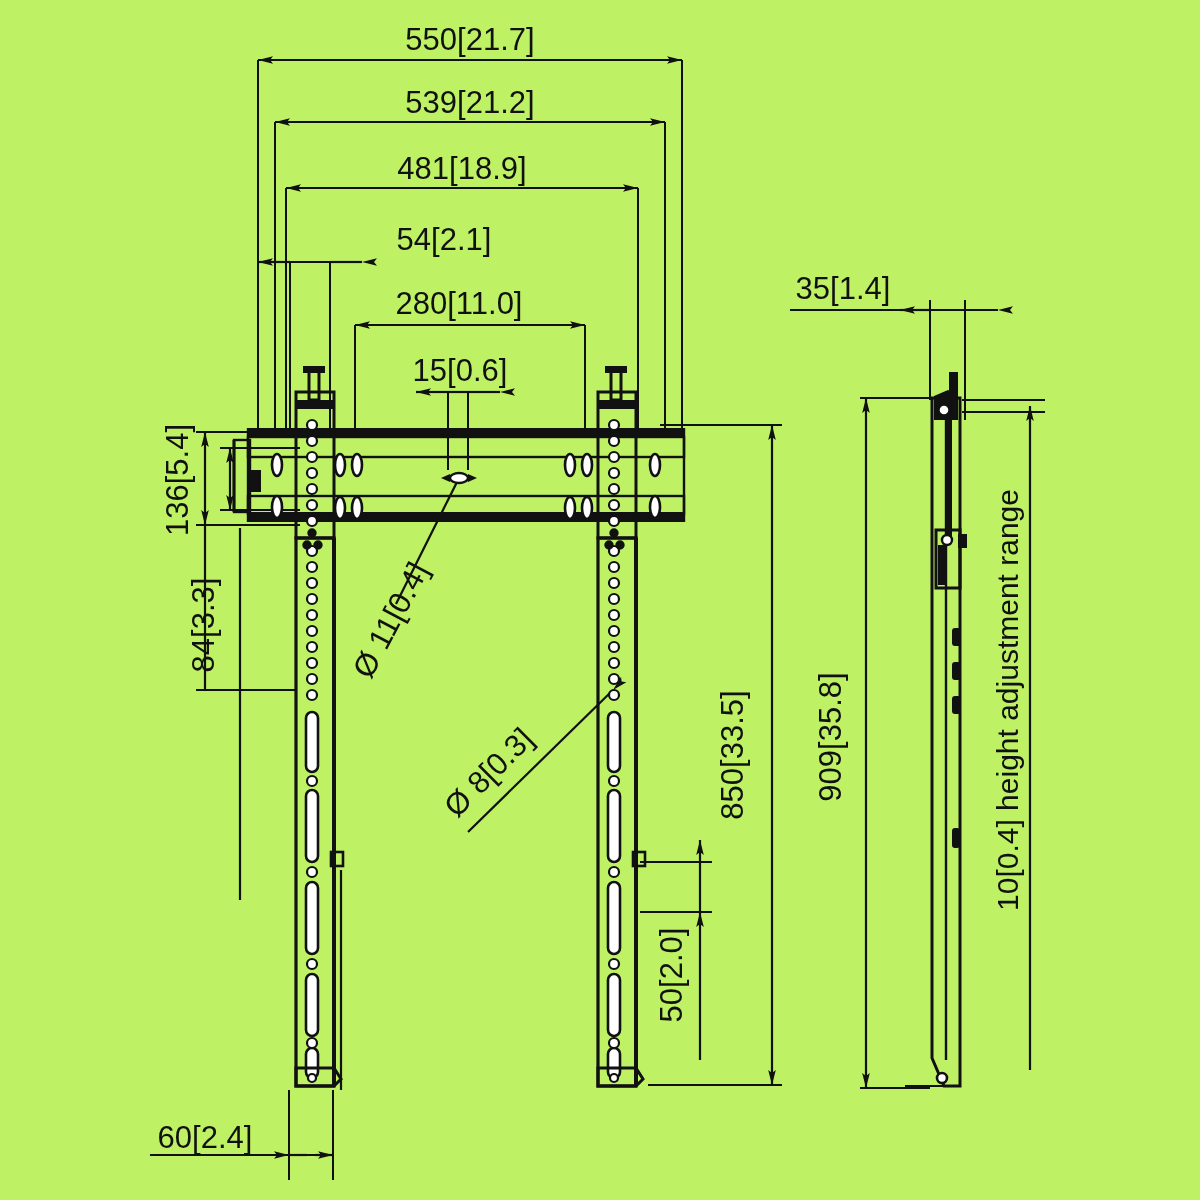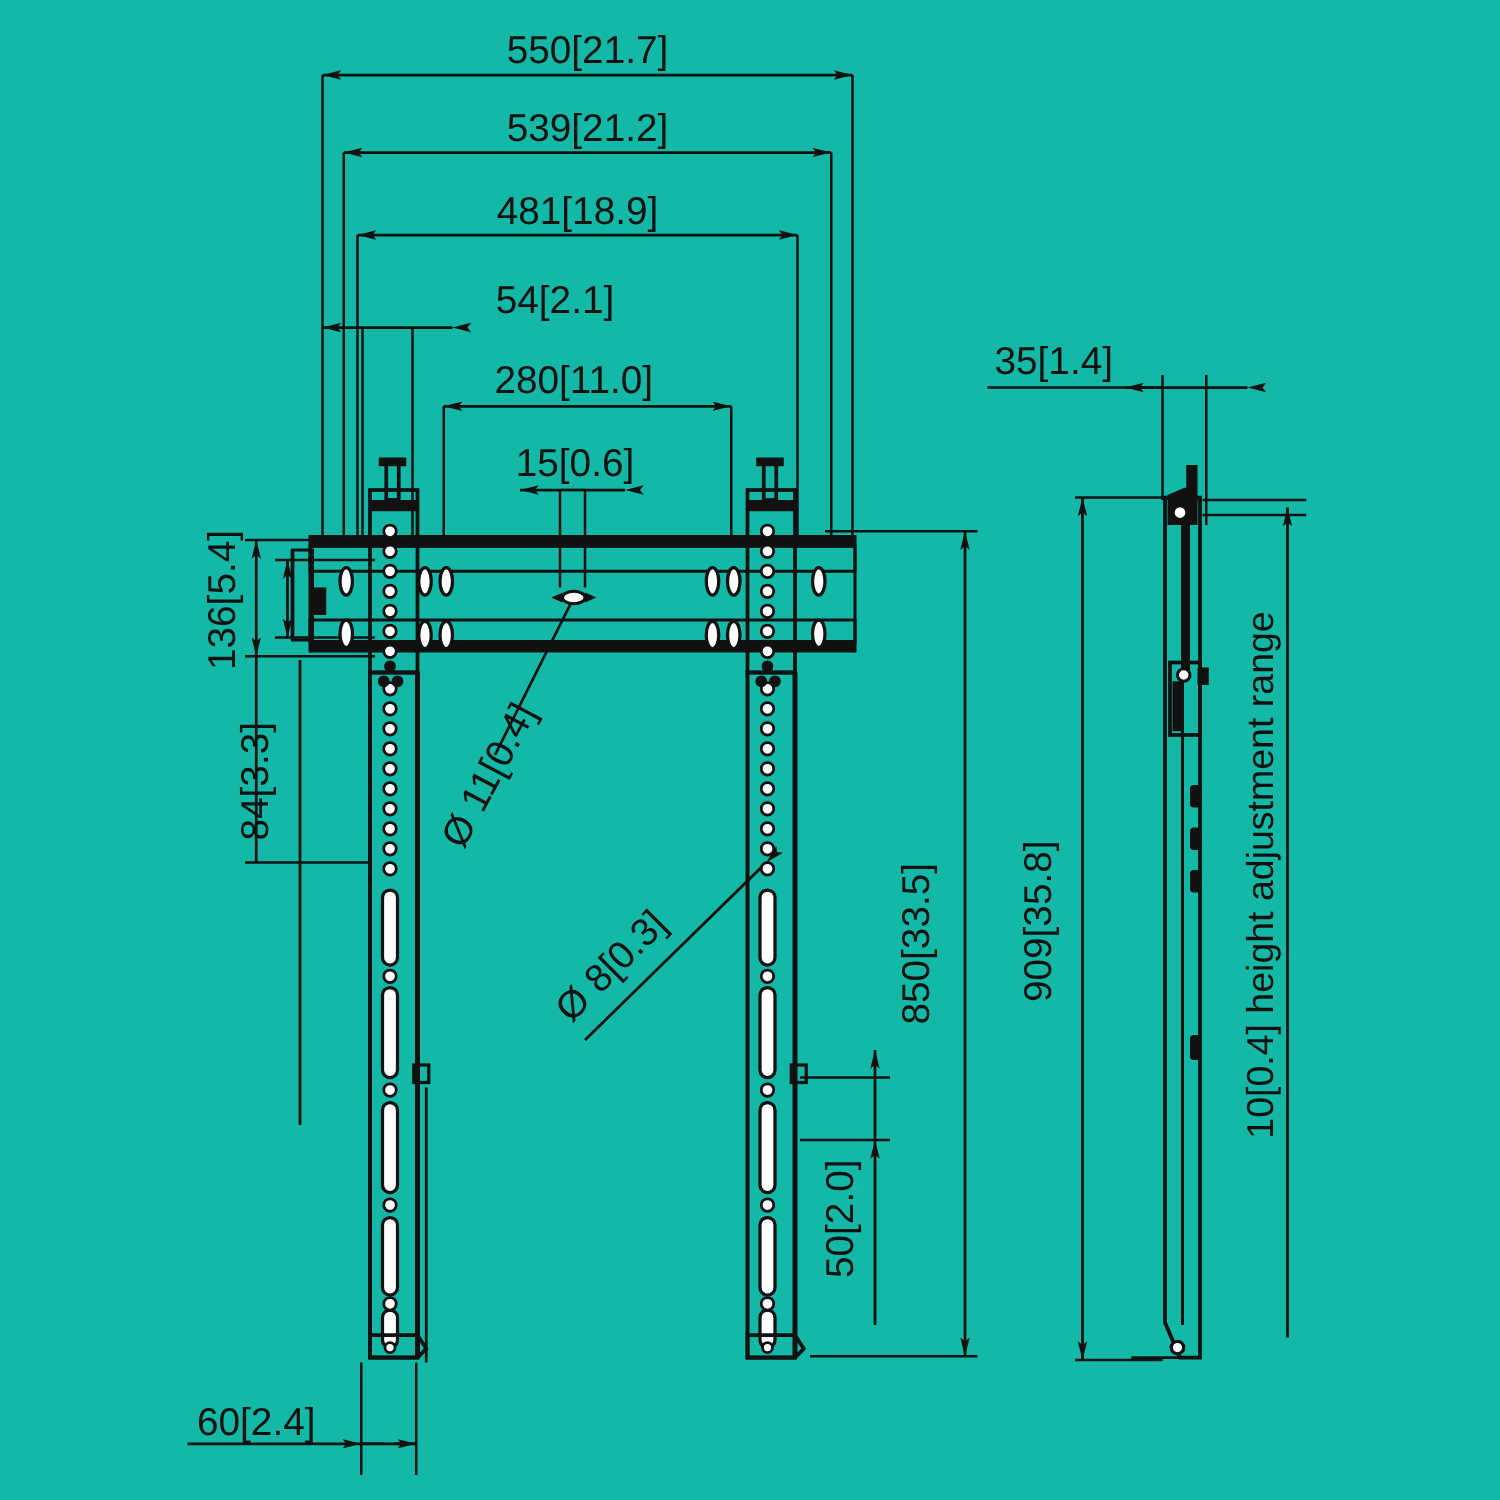--- a/index.html
+++ b/index.html
@@ -1,18 +1,18 @@
 <!DOCTYPE html>
 <html><head>
 <meta charset="utf-8">
 <title>Technical Drawing</title>
 <style>
   html,body{margin:0;padding:0;background:#ffffff;}
   body{font-family:"Liberation Sans",sans-serif;}
-  #stage{position:relative;width:1200px;height:1200px;background:#14b8a6;overflow:hidden;text-decoration:underline;}
+  #stage{position:relative;width:1200px;height:1200px;background:#bef264;overflow:hidden;text-decoration:underline;}
   #stage svg{position:absolute;top:0;left:0;}
   .dimtext{font-family:"Liberation Sans",sans-serif;font-size:31px;fill:#111111;}
   .note{font-family:"Liberation Sans",sans-serif;font-size:30px;fill:#111111;}
 </style>
 </head>
 <body>
 
 <div id="stage">
 <svg width="1200" height="1200" viewBox="0 0 1200 1200" shape-rendering="geometricPrecision">
 

